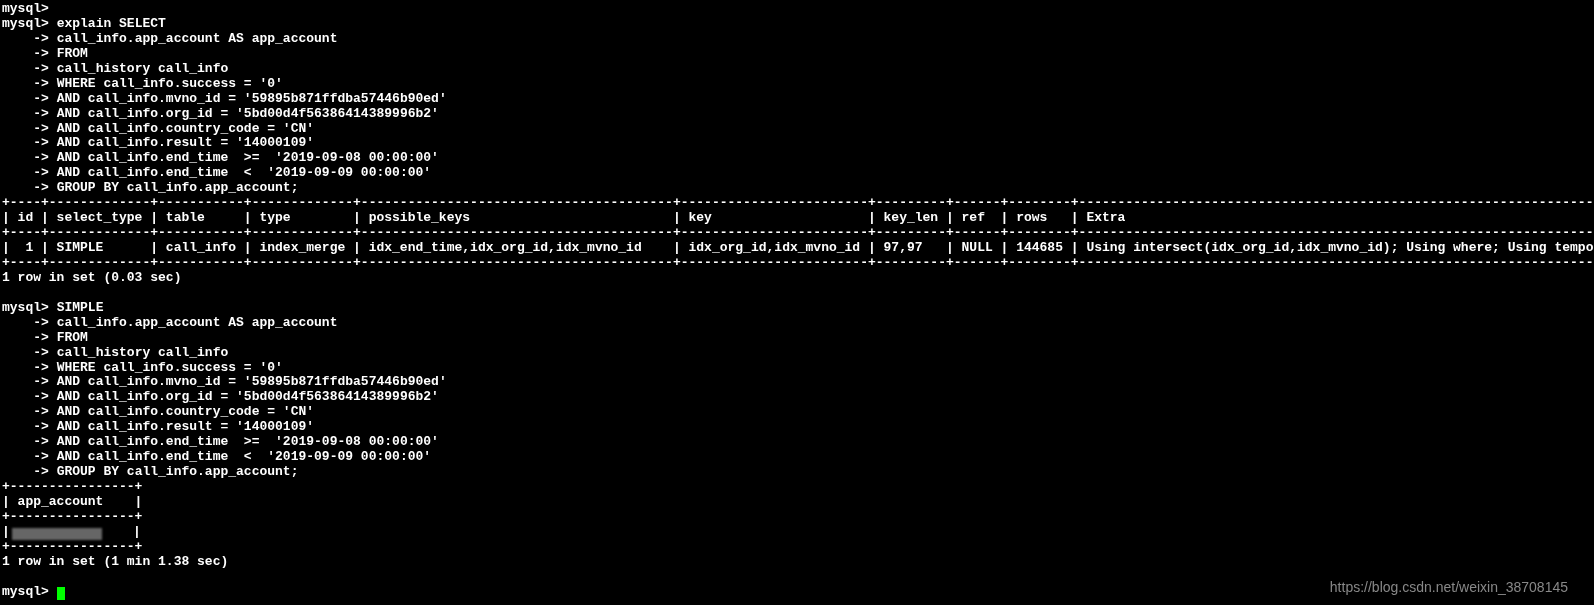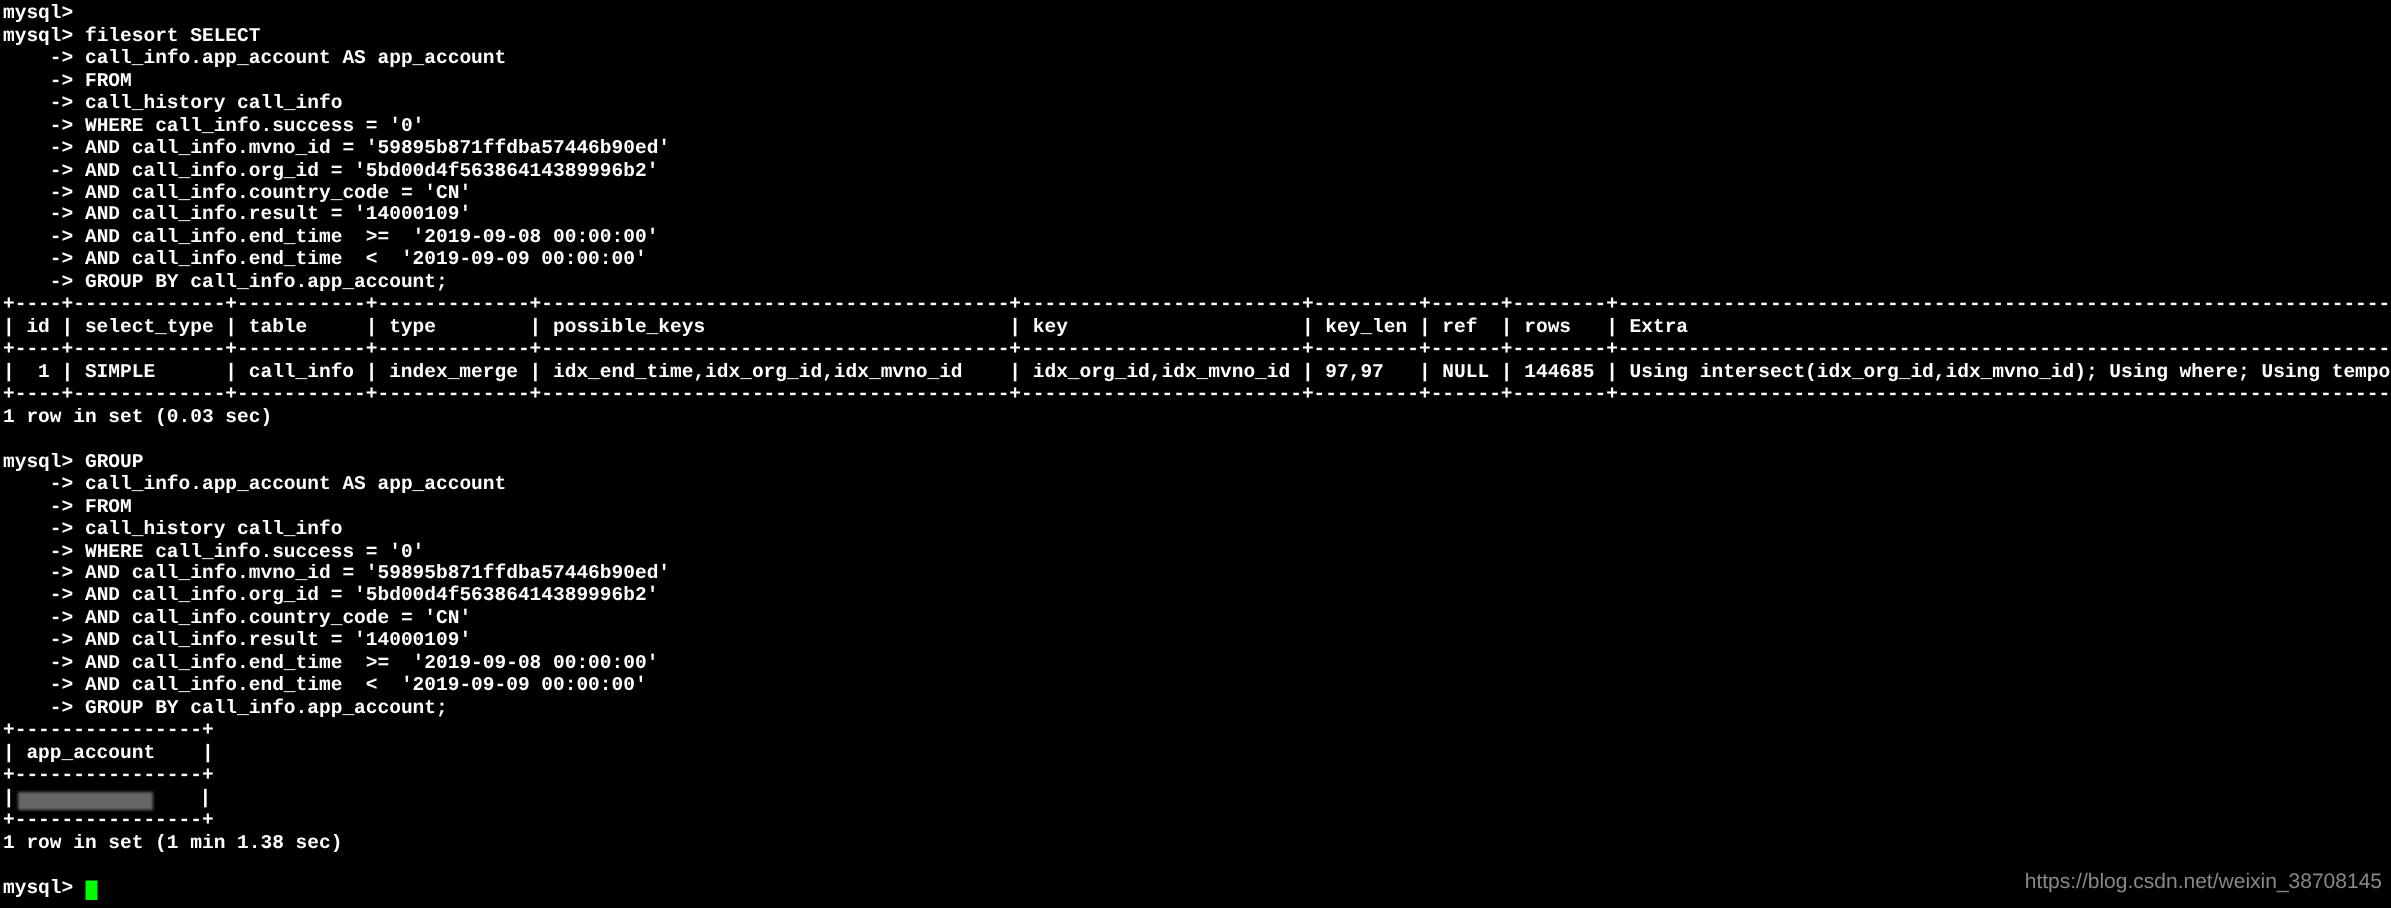--- a/index.html
+++ b/index.html
@@ -31,52 +31,52 @@
     display: inline-block;
     width: 90px;
     height: 12px;
     background: #666;
     filter: blur(1px);
     vertical-align: bottom;
     margin-left: 2px;
   }
   .watermark {
     position: absolute;
-    right: 6px;
+    right: 26px;
     bottom: 10px;
     color: #888;
     font-family: Arial, sans-serif;
     font-weight: normal;
     font-size: 14px;
   }
 </style>
 </head>
 <body>
 
 <div class="terminal"><span>mysql&gt;</span>
-<span>mysql&gt;</span> <span>filesort SELECT</span>
+<span>mysql&gt;</span> <span>explain SELECT</span>
 <span>    -&gt;</span> <span>call_info.app_account AS app_account</span>
 <span>    -&gt;</span> <span>FROM</span>
 <span>    -&gt;</span> <span>call_history call_info</span>
 <span>    -&gt;</span> <span>WHERE call_info.success = '0'</span>
 <span>    -&gt;</span> <span>AND call_info.mvno_id = '59895b871ffdba57446b90ed'</span>
 <span>    -&gt;</span> <span>AND call_info.org_id = '5bd00d4f56386414389996b2'</span>
 <span>    -&gt;</span> <span>AND call_info.country_code = 'CN'</span>
 <span>    -&gt;</span> <span>AND call_info.result = '14000109'</span>
 <span>    -&gt;</span> <span>AND call_info.end_time  &gt;=  '2019-09-08 00:00:00'</span>
 <span>    -&gt;</span> <span>AND call_info.end_time  &lt;  '2019-09-09 00:00:00'</span>
 <span>    -&gt;</span> <span>GROUP BY call_info.app_account;</span>
 <span>+----+-------------+-----------+-------------+----------------------------------------+------------------------+---------+------+--------+------------------------------------------------------------------------------------------+</span>
 <span>| id | select_type | table     | type        | possible_keys                          | key                    | key_len | ref  | rows   | Extra                                                                                    |</span>
 <span>+----+-------------+-----------+-------------+----------------------------------------+------------------------+---------+------+--------+------------------------------------------------------------------------------------------+</span>
 <span>|  1 | SIMPLE      | call_info | index_merge | idx_end_time,idx_org_id,idx_mvno_id    | idx_org_id,idx_mvno_id | 97,97   | NULL | 144685 | Using intersect(idx_org_id,idx_mvno_id); Using where; Using temporary; Using filesort   |</span>
 <span>+----+-------------+-----------+-------------+----------------------------------------+------------------------+---------+------+--------+------------------------------------------------------------------------------------------+</span>
 <span>1 row in set (0.03 sec)</span>
 
-<span>mysql&gt;</span> <span>GROUP</span>
+<span>mysql&gt;</span> <span>SIMPLE</span>
 <span>    -&gt;</span> <span>call_info.app_account AS app_account</span>
 <span>    -&gt;</span> <span>FROM</span>
 <span>    -&gt;</span> <span>call_history call_info</span>
 <span>    -&gt;</span> <span>WHERE call_info.success = '0'</span>
 <span>    -&gt;</span> <span>AND call_info.mvno_id = '59895b871ffdba57446b90ed'</span>
 <span>    -&gt;</span> <span>AND call_info.org_id = '5bd00d4f56386414389996b2'</span>
 <span>    -&gt;</span> <span>AND call_info.country_code = 'CN'</span>
 <span>    -&gt;</span> <span>AND call_info.result = '14000109'</span>
 <span>    -&gt;</span> <span>AND call_info.end_time  &gt;=  '2019-09-08 00:00:00'</span>
 <span>    -&gt;</span> <span>AND call_info.end_time  &lt;  '2019-09-09 00:00:00'</span>

